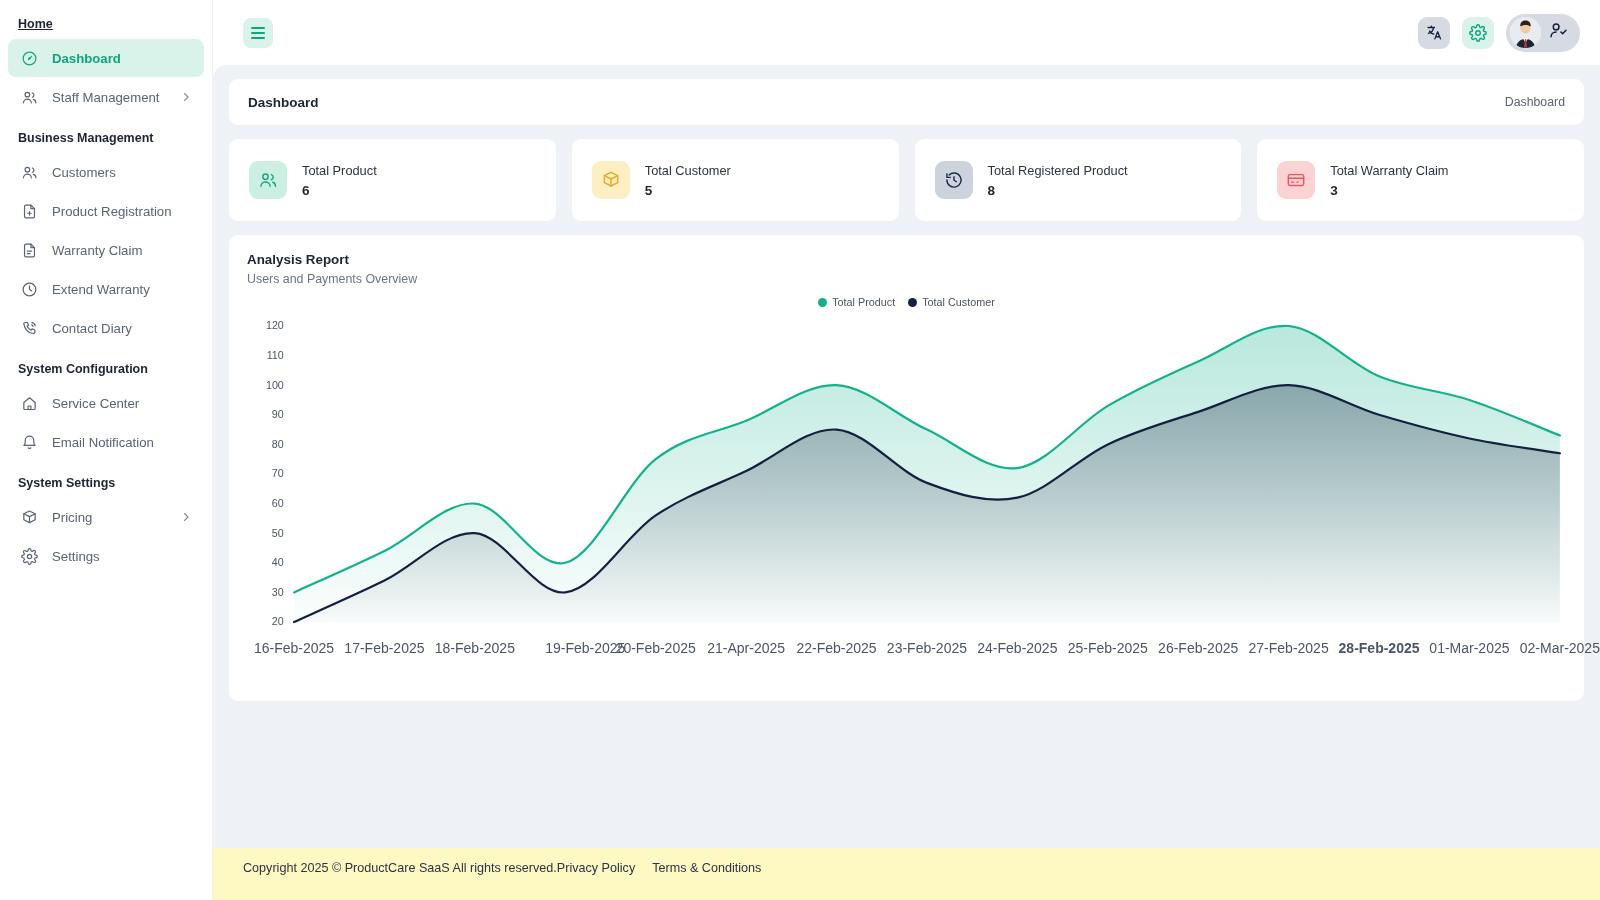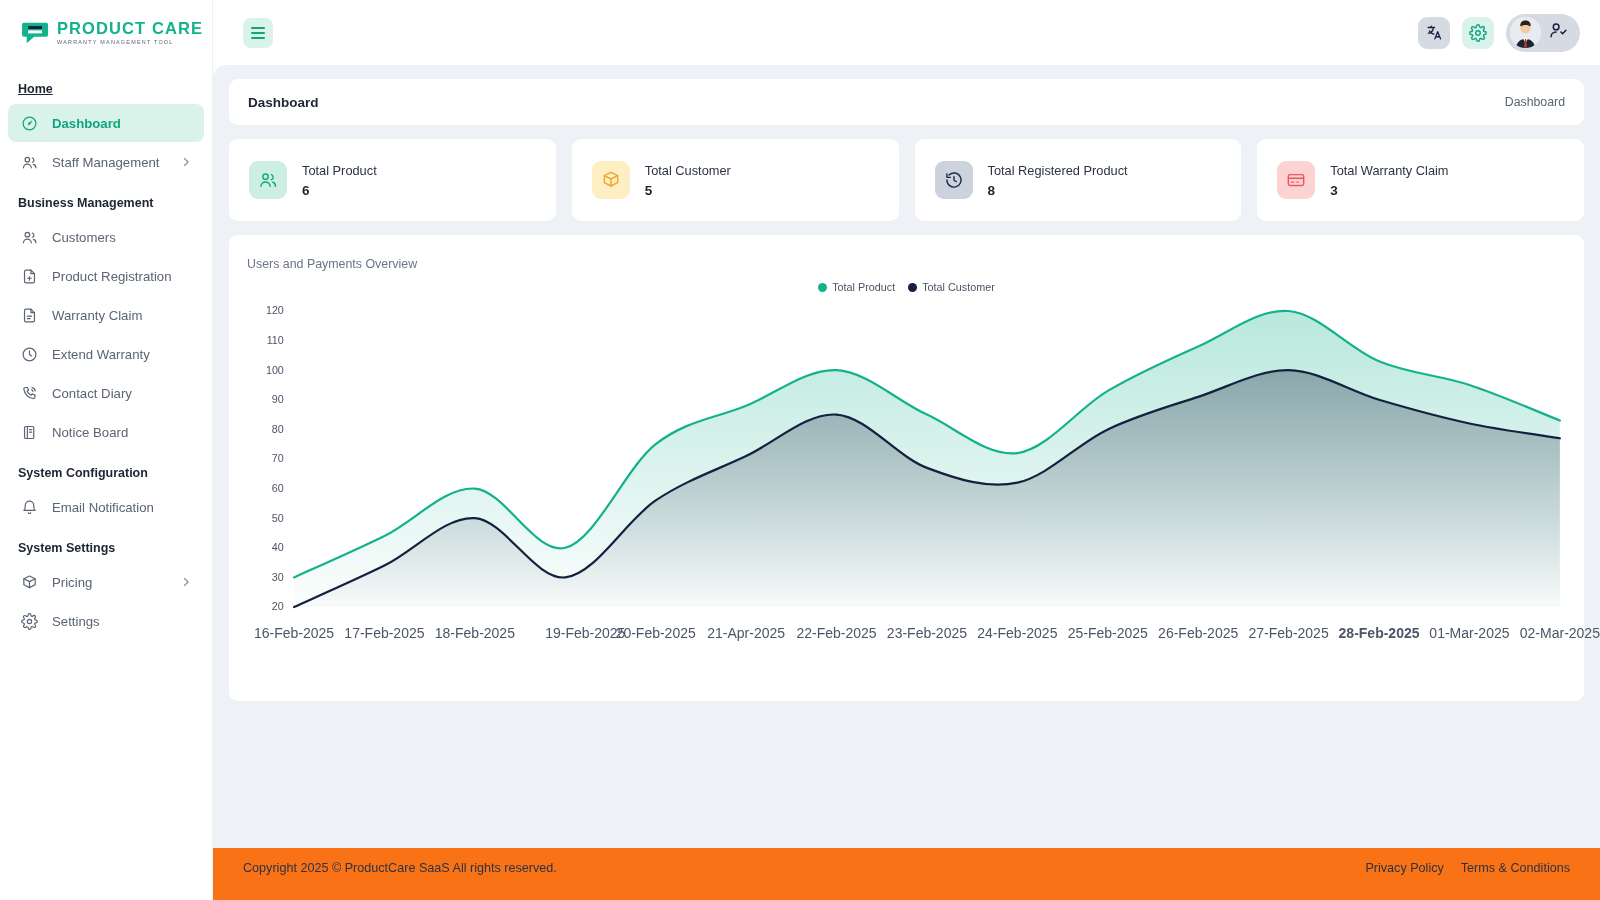--- a/index.html
+++ b/index.html
@@ -103,48 +103,33 @@
   .legend { display: flex; justify-content: center; gap: 13px; margin-top: 10px; }
   .legend-item { display: flex; align-items: center; gap: 5px; font-size: 10.8px; color: #4b5565; }
   .legend-dot { width: 9px; height: 9px; border-radius: 50%; }
 
   .plot-wrap { position: relative; margin-top: 6px; height: 360px; }
   .plot-svg { display: block; width: 100%; height: 330px; }
   .xaxis { display: flex; position: relative; height: 20px; margin-top: -4px; }
   .xtick { font-size: 14px; color: #4b5565; position: absolute; transform: translateX(-50%); white-space: nowrap; }
 
   .footer {
-    height: 52px; background: #f97316; display: flex; align-items: center;
-    justify-content: space-between; padding: 0 30px 12px 30px; flex: 0 0 52px;
+    height: 52px; background: #fef9c3; display: flex; align-items: center;
+    padding: 0 30px 12px 30px; flex: 0 0 52px;
   }
   .footer-copy { font-size: 12.6px; color: #2b3345; }
   .footer-links { display: flex; gap: 17px; }
   .footer-links a { font-size: 12.6px; color: #2b3345; text-decoration: none; cursor: pointer; }
 </style>
 </head>
 <body>
 
 <div class="app">
 
   <aside class="sidebar">
-    <div class="brand">
-      <div class="brand-mark">
-        <span class="logo-glyph">
-          <svg viewBox="0 0 30 28" width="28" height="26">
-            <path d="M2 3 h24 a2 2 0 0 1 2 2 v11 a2 2 0 0 1 -2 2 h-13 l-8 7 v-7 h-3 a2 2 0 0 1 -2 -2 v-11 a2 2 0 0 1 2 -2z" fill="#13b28c"></path>
-            <rect x="6.5" y="6.5" width="15" height="3.2" fill="#14203f"></rect>
-            <rect x="6.5" y="11.2" width="15" height="3.2" fill="#ffffff"></rect>
-          </svg>
-        </span>
-        <span class="brand-text">
-          <span class="brand-title">PRODUCT CARE</span>
-          <span class="brand-sub">WARRANTY MANAGEMENT TOOL</span>
-        </span>
-      </div>
-    </div>
     <nav class="nav" id="nav">
         <div class="nav-section">Home</div>
         <div class="nav-item active">
           <span class="ico">
             <svg viewBox="0 0 24 24" fill="none" stroke="currentColor" stroke-width="1.7" stroke-linecap="round" stroke-linejoin="round">
               <circle cx="12" cy="12" r="9"></circle>
               <path d="M15 9l-4.5 4.5"></path>
               <circle cx="12" cy="12" r="1.6" fill="currentColor" stroke="none"></circle>
             </svg>
           </span>
@@ -208,31 +193,30 @@
         <div class="nav-item">
           <span class="ico">
             <svg viewBox="0 0 24 24" fill="none" stroke="currentColor" stroke-width="1.7" stroke-linecap="round" stroke-linejoin="round">
               <path d="M6 3.5h3l1.6 4-2 1.4a12 12 0 0 0 5.6 5.6l1.4-2 4 1.6v3a2 2 0 0 1-2.2 2A16.5 16.5 0 0 1 4 5.7 2 2 0 0 1 6 3.5z"></path>
               <path d="M15.5 3.6a5.5 5.5 0 0 1 4.6 4.6"></path>
               <path d="M15 7a2.6 2.6 0 0 1 1.9 1.9"></path>
             </svg>
           </span>
           <span class="nav-label">Contact Diary</span>
         </div>
-        <div class="nav-item">
-          <span class="ico">
-            <svg viewBox="0 0 24 24" fill="none" stroke="currentColor" stroke-width="1.7" stroke-linecap="round" stroke-linejoin="round">
-              <rect x="5" y="3.5" width="13" height="17" rx="1.6"></rect>
-              <path d="M9 3.5v17"></path>
-              <path d="M12 8h3M12 11.5h3"></path>
-            </svg>
-          </span>
-          <span class="nav-label">Notice Board</span>
-        </div>
         <div class="nav-section">System Configuration</div>
+        <div class="nav-item">
+          <span class="ico">
+            <svg viewBox="0 0 24 24" fill="none" stroke="currentColor" stroke-width="1.7" stroke-linecap="round" stroke-linejoin="round">
+              <path d="M4 10.5L12 4l8 6.5V19a1.5 1.5 0 0 1-1.5 1.5h-13A1.5 1.5 0 0 1 4 19z"></path>
+              <path d="M10 20.5v-5h4v5"></path>
+            </svg>
+          </span>
+          <span class="nav-label">Service Center</span>
+        </div>
         <div class="nav-item">
           <span class="ico">
             <svg viewBox="0 0 24 24" fill="none" stroke="currentColor" stroke-width="1.7" stroke-linecap="round" stroke-linejoin="round">
               <path d="M18 9a6 6 0 0 0-12 0c0 6-2 7-2 7h16s-2-1-2-7z"></path>
               <path d="M10.3 19.5a2 2 0 0 0 3.4 0"></path>
             </svg>
           </span>
           <span class="nav-label">Email Notification</span>
         </div>
         <div class="nav-section">System Settings</div>
@@ -361,20 +345,21 @@
               </svg>
             </span>
      <span class="stat-txt">
        <span class="stat-label">Total Warranty Claim</span>
        <span class="stat-value">3</span>
      </span>
           </div>
         </div>
 
       <section class="chart-card">
+        <div class="chart-title">Analysis Report</div>
         <div class="chart-sub">Users and Payments Overview</div>
         <div class="legend" id="legend">
             <span class="legend-item">
               <span class="legend-dot" style="background:#13b28c"></span>
                   <span>Total Product</span>
             </span>
             <span class="legend-item">
               <span class="legend-dot" style="background:#14203f"></span>
                   <span>Total Customer</span>
             </span>

